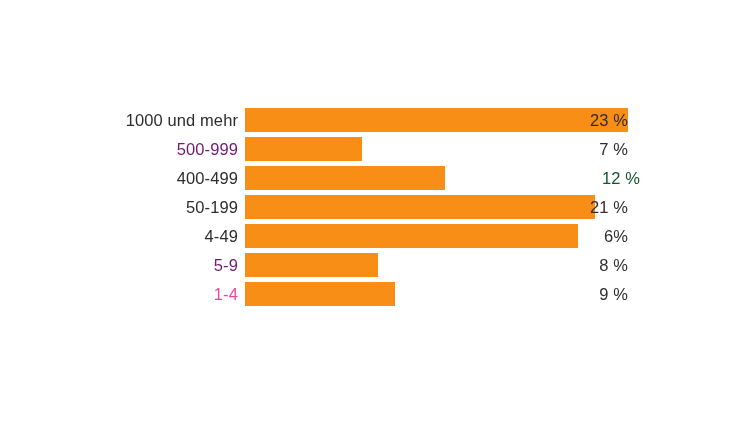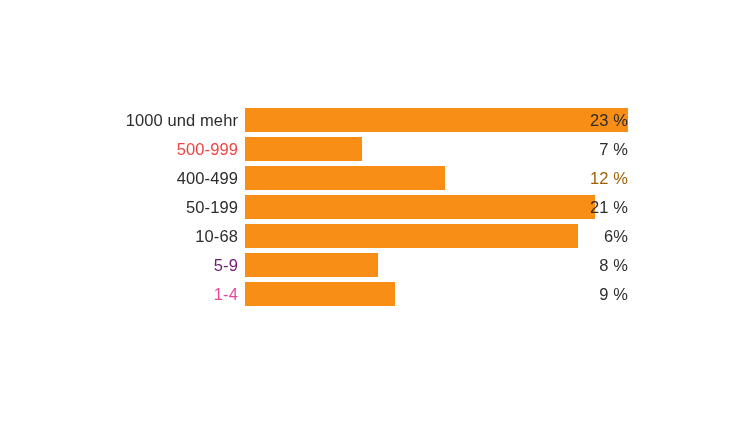--- a/index.html
+++ b/index.html
@@ -84,45 +84,45 @@
 
     <div class="bar-row">
       <div class="cat-label" style="color: rgb(45, 45, 45);">1000 und mehr</div>
       <div class="bar-track">
         <div class="bar" style="width: 383px; background: rgb(249, 142, 22);"></div>
       </div>
       <div class="value-label" style="color: rgb(45, 45, 45);">23 %</div>
     </div>
 
     <div class="bar-row">
-      <div class="cat-label" style="color: #ef4444;">500-999</div>
+      <div class="cat-label" style="color: #701a75;">500-999</div>
       <div class="bar-track">
         <div class="bar" style="width: 116.565px; background: rgb(249, 142, 22);"></div>
       </div>
       <div class="value-label" style="color: rgb(45, 45, 45);">7 %</div>
     </div>
 
     <div class="bar-row">
       <div class="cat-label" style="color: rgb(45, 45, 45);">400-499</div>
       <div class="bar-track">
         <div class="bar" style="width: 199.826px; background: rgb(249, 142, 22);"></div>
       </div>
-      <div class="value-label" style="color: #a16207;">12 %</div>
+      <div class="value-label" style="color: #14532d; margin-left: 12px;">12 %</div>
     </div>
 
     <div class="bar-row">
       <div class="cat-label" style="color: rgb(45, 45, 45);">50-199</div>
       <div class="bar-track">
         <div class="bar" style="width: 349.696px; background: rgb(249, 142, 22);"></div>
       </div>
       <div class="value-label" style="color: rgb(45, 45, 45);">21 %</div>
     </div>
 
     <div class="bar-row">
-      <div class="cat-label" style="color: rgb(45, 45, 45);">10-68</div>
+      <div class="cat-label" style="color: rgb(45, 45, 45);">4-49</div>
       <div class="bar-track">
         <div class="bar" style="width: 333.043px; background: rgb(249, 142, 22);"></div>
       </div>
       <div class="value-label" style="color: rgb(45, 45, 45);">6%</div>
     </div>
 
     <div class="bar-row">
       <div class="cat-label" style="color: #701a75;">5-9</div>
       <div class="bar-track">
         <div class="bar" style="width: 133.217px; background: rgb(249, 142, 22);"></div>

